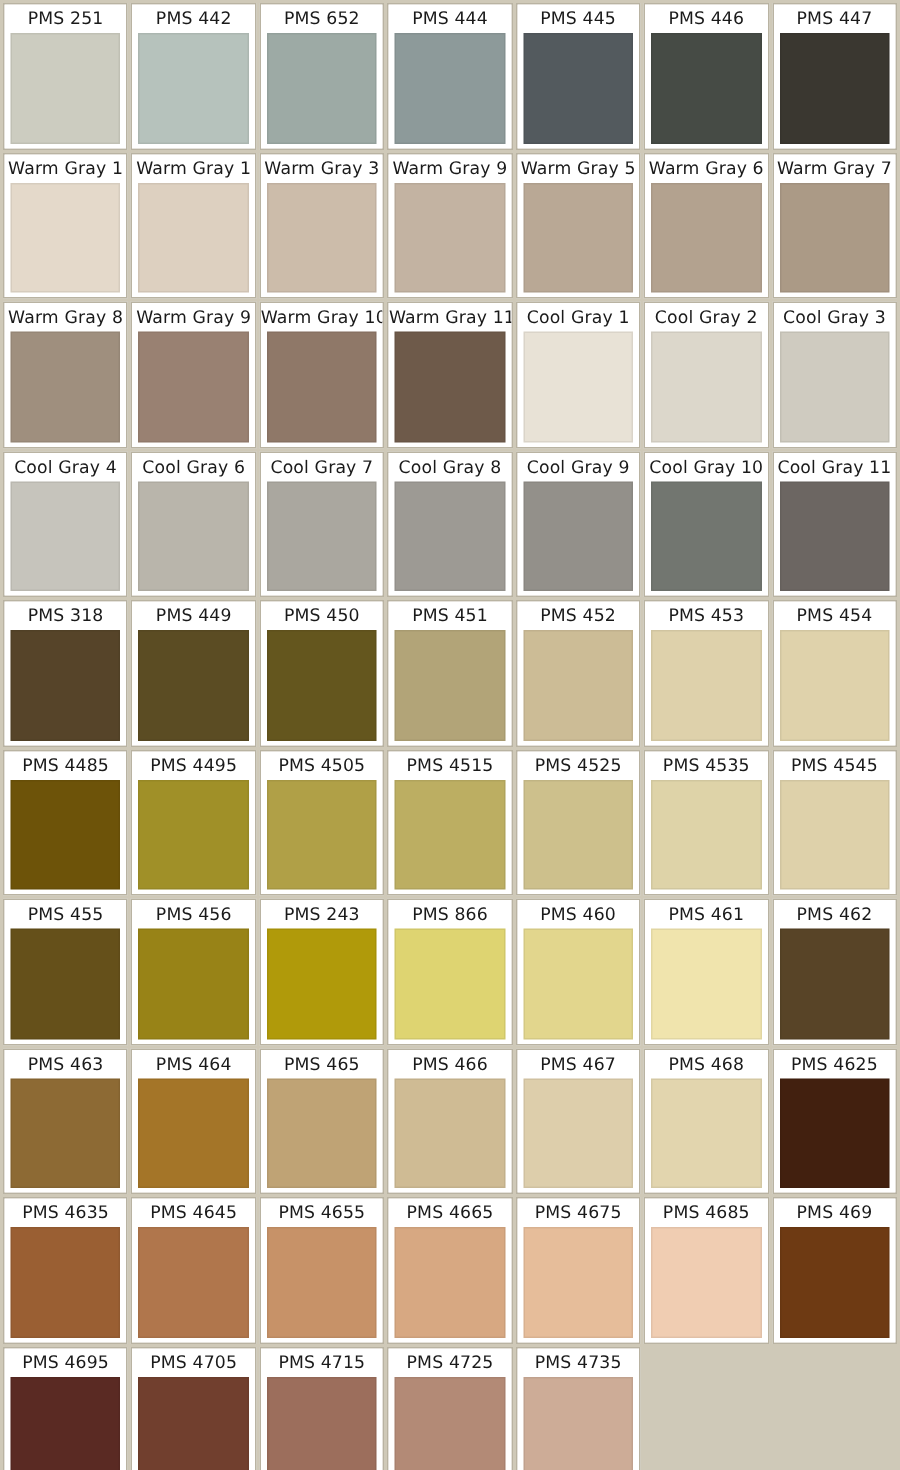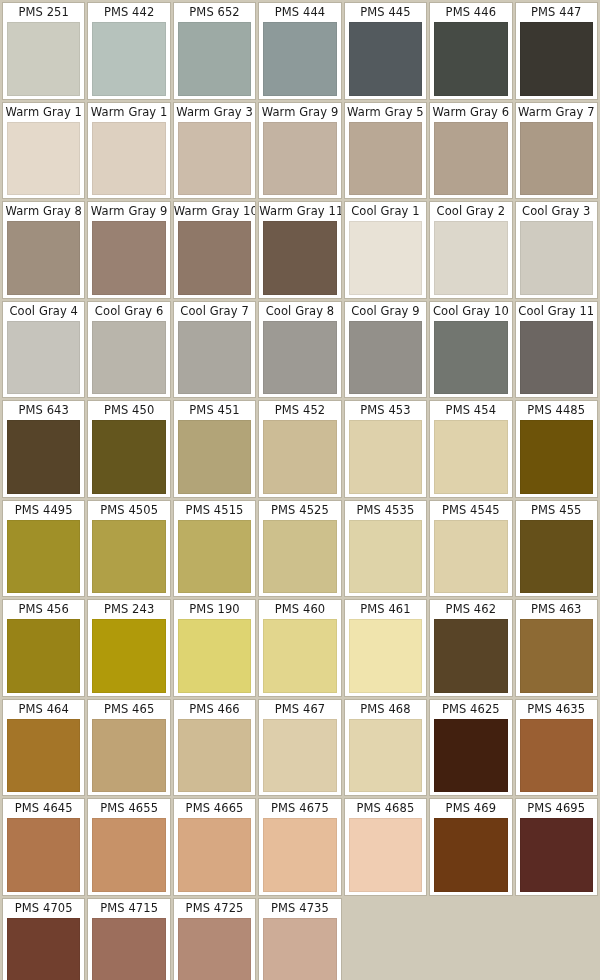--- a/index.html
+++ b/index.html
@@ -229,26 +229,32 @@
         <div class="swatch-color" style="background-color: rgb(114, 118, 112);"></div>
       </div>
     </div>
     <div class="swatch-cell">
       <div class="swatch-label">Cool Gray 11</div>
       <div class="swatch-color-wrap">
         <div class="swatch-color" style="background-color: rgb(108, 102, 98);"></div>
       </div>
     </div>
     <div class="swatch-cell">
-      <div class="swatch-label">PMS 643</div>
+      <div class="swatch-label">PMS 318</div>
       <div class="swatch-color-wrap">
         <div class="swatch-color" style="background-color: rgb(86, 68, 41);"></div>
       </div>
     </div>
     <div class="swatch-cell">
+      <div class="swatch-label">PMS 449</div>
+      <div class="swatch-color-wrap">
+        <div class="swatch-color" style="background-color: rgb(91, 76, 35);"></div>
+      </div>
+    </div>
+    <div class="swatch-cell">
       <div class="swatch-label">PMS 450</div>
       <div class="swatch-color-wrap">
         <div class="swatch-color" style="background-color: rgb(100, 86, 30);"></div>
       </div>
     </div>
     <div class="swatch-cell">
       <div class="swatch-label">PMS 451</div>
       <div class="swatch-color-wrap">
         <div class="swatch-color" style="background-color: rgb(178, 164, 120);"></div>
       </div>
@@ -325,21 +331,21 @@
         <div class="swatch-color" style="background-color: rgb(152, 131, 23);"></div>
       </div>
     </div>
     <div class="swatch-cell">
       <div class="swatch-label">PMS 243</div>
       <div class="swatch-color-wrap">
         <div class="swatch-color" style="background-color: rgb(176, 154, 10);"></div>
       </div>
     </div>
     <div class="swatch-cell">
-      <div class="swatch-label">PMS 190</div>
+      <div class="swatch-label">PMS 866</div>
       <div class="swatch-color-wrap">
         <div class="swatch-color" style="background-color: rgb(222, 212, 113);"></div>
       </div>
     </div>
     <div class="swatch-cell">
       <div class="swatch-label">PMS 460</div>
       <div class="swatch-color-wrap">
         <div class="swatch-color" style="background-color: rgb(226, 214, 141);"></div>
       </div>
     </div>

